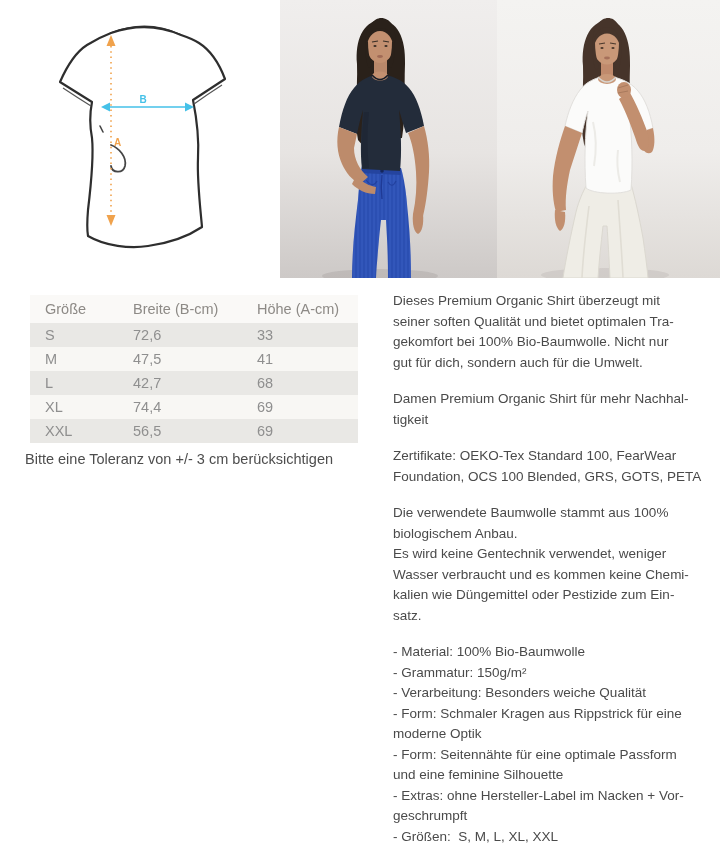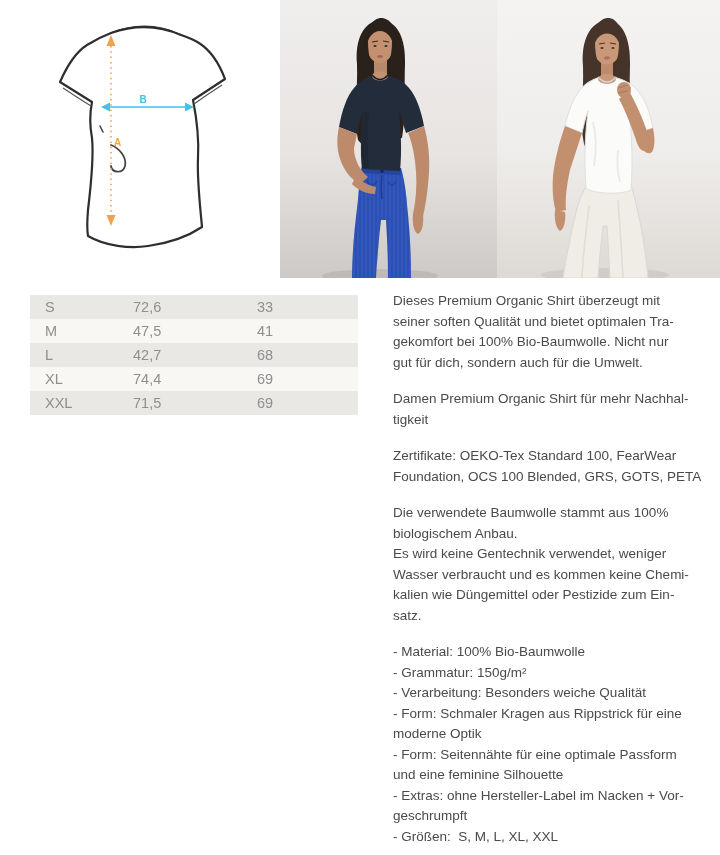--- a/index.html
+++ b/index.html
@@ -195,20 +195,25 @@
         <path d="M156,128 C158,138 158,147 155,152 C150,156 145,150 142,142 L150,130 Z"></path>
         <path d="M140,143 C135,128 129,112 122,99 L132,91 C139,103 146,119 151,134
                  C153,142 152,149 148,151 C144,151 142,148 140,143 Z"></path>
         <ellipse cx="127" cy="90" rx="7" ry="8"></ellipse>
         <path d="M121,88 l10,-3 M121,93 l10,-2" stroke="#a97a5d" stroke-width="1" fill="none"></path>
       </g>
     </svg>
   </div>
 
   <div id="size-table">
+    <div class="tr head">
+      <div class="td">Größe</div>
+      <div class="td">Breite (B-cm)</div>
+      <div class="td">Höhe (A-cm)</div>
+    </div>
     <div class="tr odd">
       <div class="td">S</div>
       <div class="td">72,6</div>
       <div class="td">33</div>
     </div>
     <div class="tr even">
       <div class="td">M</div>
       <div class="td">47,5</div>
       <div class="td">41</div>
     </div>
@@ -217,25 +222,26 @@
       <div class="td">42,7</div>
       <div class="td">68</div>
     </div>
     <div class="tr even">
       <div class="td">XL</div>
       <div class="td">74,4</div>
       <div class="td">69</div>
     </div>
     <div class="tr odd">
       <div class="td">XXL</div>
-      <div class="td">71,5</div>
+      <div class="td">56,5</div>
       <div class="td">69</div>
     </div>
   </div>
 
+  <div id="tolerance">Bitte eine Toleranz von +/- 3 cm berücksichtigen</div>
 
   <div id="description">
     <p>Dieses Premium Organic Shirt überzeugt mit
 seiner soften Qualität und bietet optimalen Tra-
 gekomfort bei 100% Bio-Baumwolle. Nicht nur
 gut für dich, sondern auch für die Umwelt.</p>
     <p>Damen Premium Organic Shirt für mehr Nachhal-
 tigkeit</p>
     <p>Zertifikate: OEKO-Tex Standard 100, FearWear
 Foundation, OCS 100 Blended, GRS, GOTS, PETA</p>

